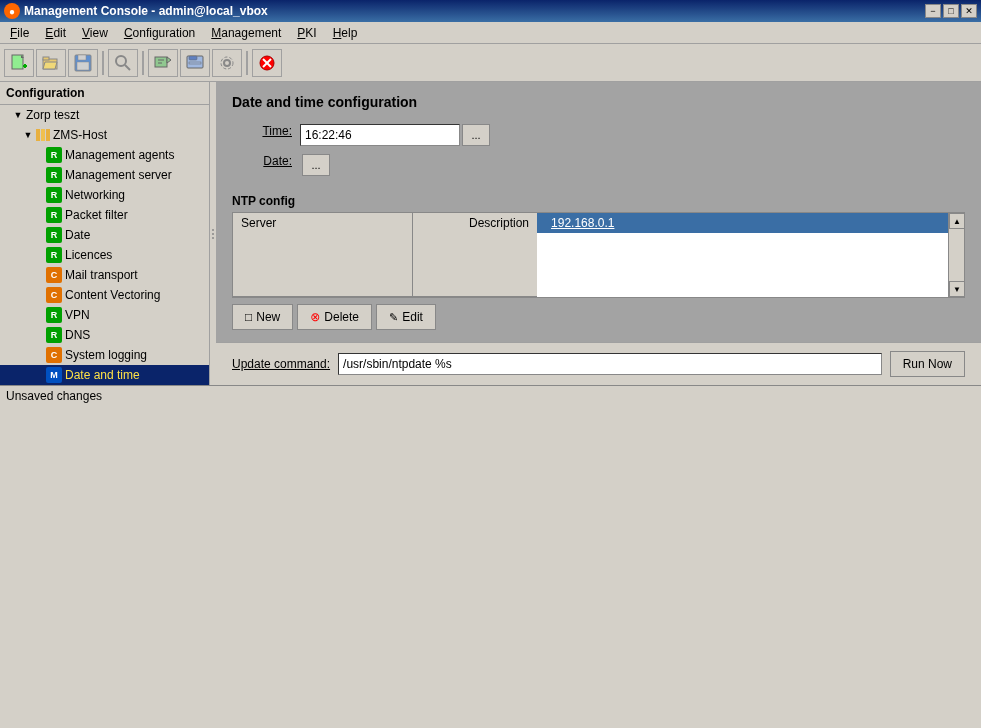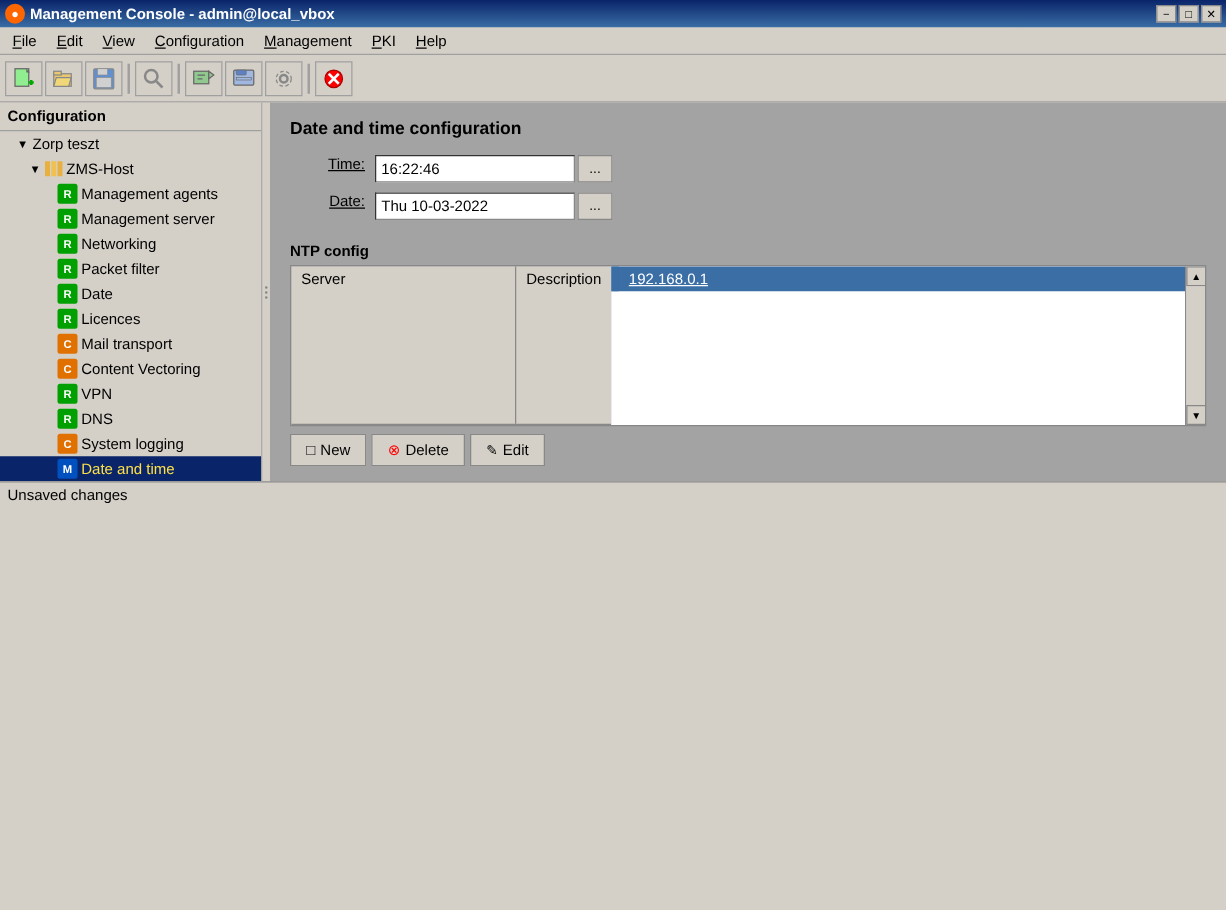--- a/index.html
+++ b/index.html
@@ -267,21 +267,21 @@
       display: flex;
       background: #d4d0c8;
       border-bottom: 1px solid #888;
     }
     .ntp-th {
       padding: 3px 8px;
       font-size: 12px;
       border-right: 1px solid #888;
       flex-shrink: 0;
     }
-    .ntp-th:last-child { border-right: none; }
+    .ntp-th:last-child { border-right: none; margin-left: 48px; }
     .col-server { width: 180px; }
     .col-desc { flex: 1; }
     .ntp-table-body {
       flex: 1;
       overflow-y: auto;
       background: white;
       position: relative;
     }
     .ntp-row {
       display: flex;
@@ -585,21 +585,20 @@
       <div class="panel-title">Date and time configuration</div>
 
       <div class="form-row">
         <label class="form-label">Time:</label>
         <input class="form-input" type="text" value="16:22:46" style="">
         <button class="form-btn">...</button>
       </div>
 
       <div class="form-row">
         <label class="form-label">Date:</label>
-        <input class="form-input" type="text" value="Thu 10-03-2022" style="">
         <button class="form-btn">...</button>
       </div>
 
       <div class="ntp-section">
         <div class="ntp-title">NTP config</div>
 
         <div class="ntp-table-wrapper">
           <div class="ntp-table-header">
             <div class="ntp-th col-server">Server</div>
             <div class="ntp-th col-desc">Description</div>
@@ -629,18 +628,23 @@
             <span>Delete</span>
           </button>
           <button class="ntp-action-btn">
             <span class="btn-icon-edit">✎</span>
             <span>Edit</span>
           </button>
         </div>
       </div>
     </div>
 
+    <div class="update-section">
+      <label class="update-label">Update command:</label>
+      <input class="update-input" type="text" value="/usr/sbin/ntpdate %s" style="">
+      <button class="run-now-btn">Run Now</button>
+    </div>
   </div>
 </div>
 
 <div class="status-bar">
   <span>Unsaved changes</span>
 </div>
 
 </body></html>

